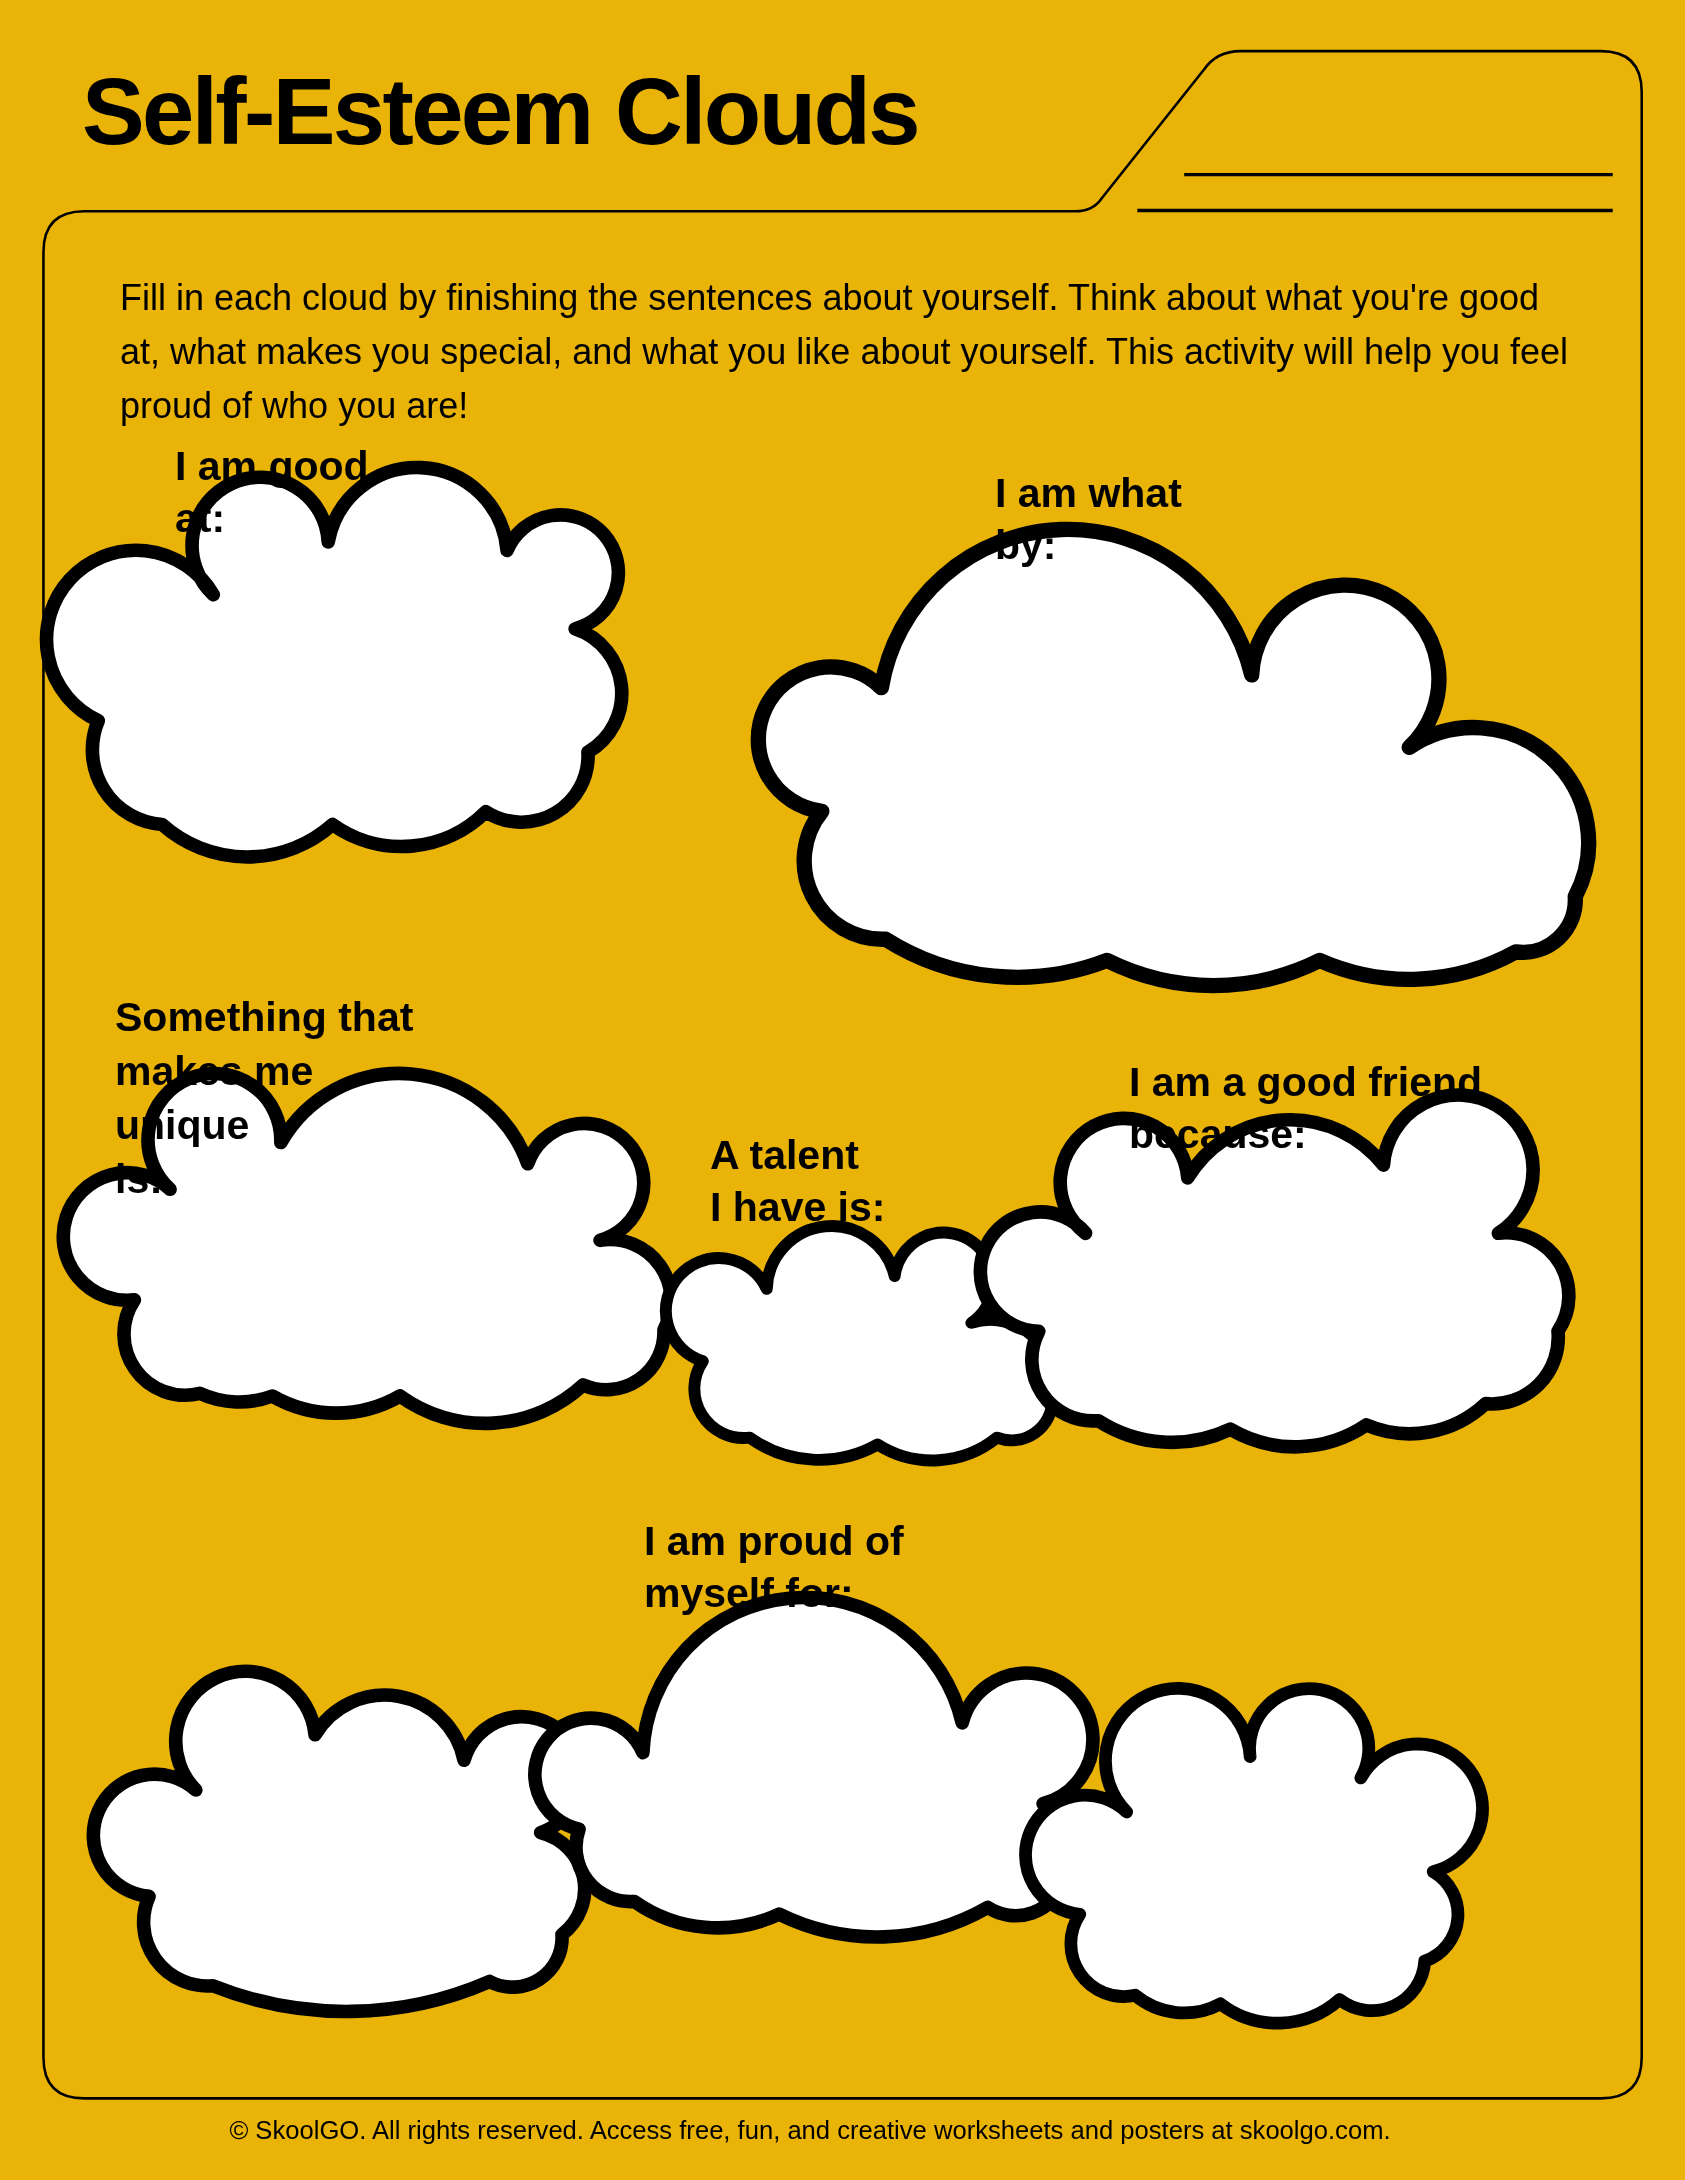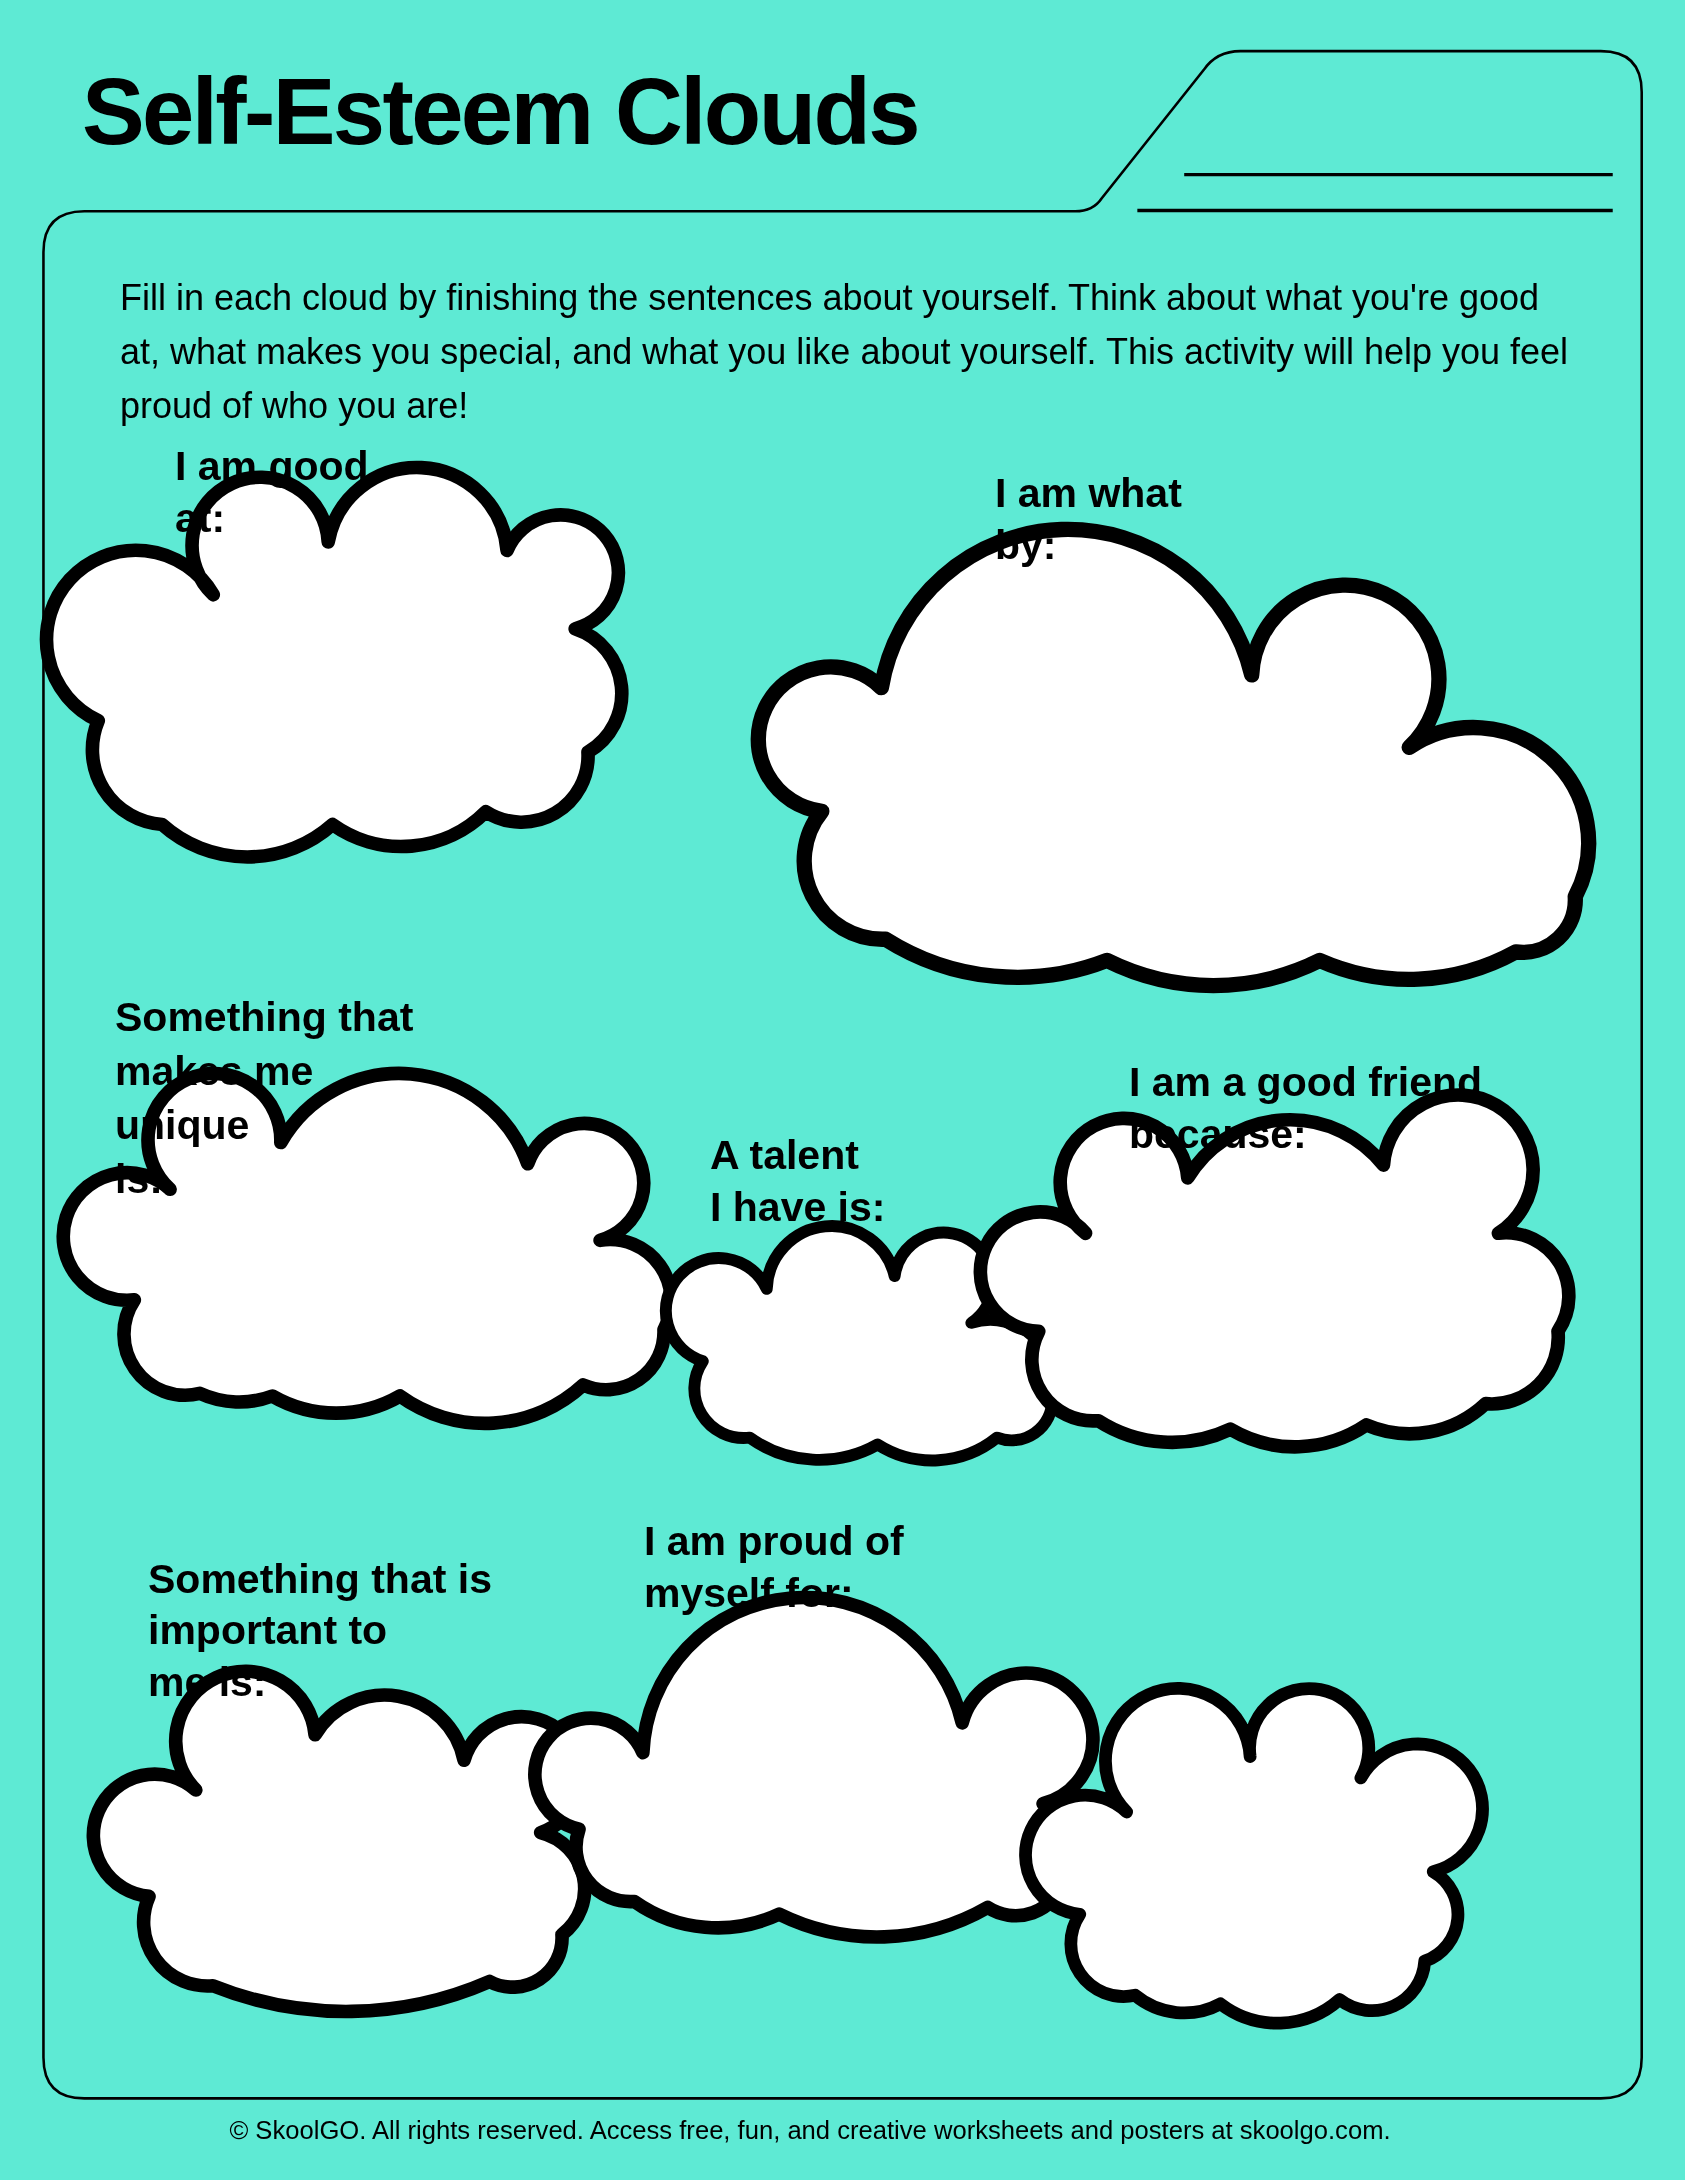--- a/index.html
+++ b/index.html
@@ -1,19 +1,19 @@
 <!DOCTYPE html>
 <html style="font-size:13.6px"><head>
 <meta charset="utf-8">
 <style>
   html,body{margin:0;padding:0;background:#ffffff;}
   .page{
     position:relative;
     width:1686px;height:2181px;
-    background:#5eead4;
+    background:#eab308;
     font-family:"Liberation Sans", sans-serif;
     color:#000;
     overflow:hidden;
   }
   .abs{position:absolute;}
   h1.title{
     margin:0;
     position:absolute;
     left:82px;top:58px;
     font-size:94px;
@@ -184,23 +184,20 @@
            A 75,75 0 0 1 20,245
            A 72,72 0 1 1 75,120
            A 82,82 0 1 1 215,55
            A 95,95 0 0 1 390,85
            A 70,70 0 1 1 480,170
            A 68,68 0 0 1 505,290
            A 58,58 0 0 1 420,345
            A 420,420 0 0 1 95,350 Z"></path>
     </svg>
   </div>
-  <div class="cloud-label" style="left:148px;top:1554px;line-height:1.25;">Something that is
-important to
-me is:</div>
 
   <div class="cloud abs" style="left:562px;top:1608px;width:516px;height:313px;">
     <svg width="516" height="313" viewBox="0 0 606 368" preserveAspectRatio="none">
       <path stroke-width="16" d="M 85,345
            A 64,64 0 0 1 20,260
            A 66,66 0 1 1 95,170
            A 190,190 0 0 1 470,135
            A 78,78 0 1 1 565,230
            A 55,55 0 0 1 590,320
            A 60,60 0 0 1 500,352

